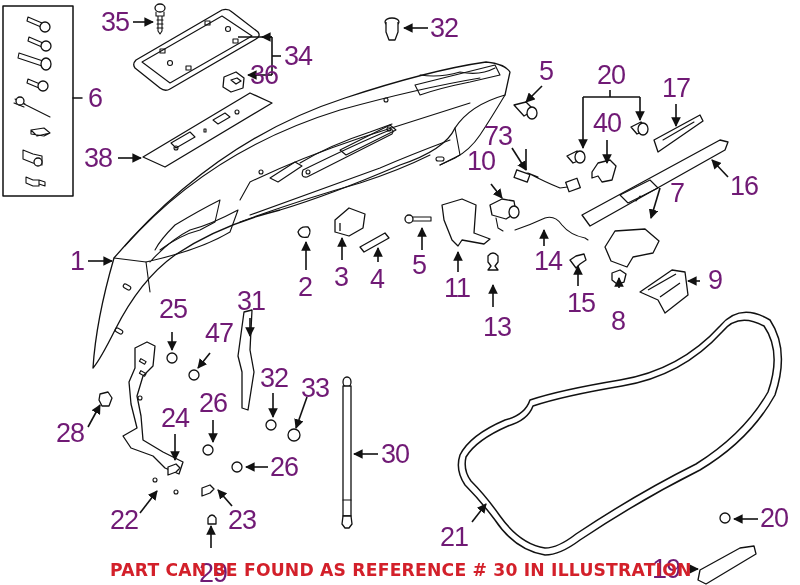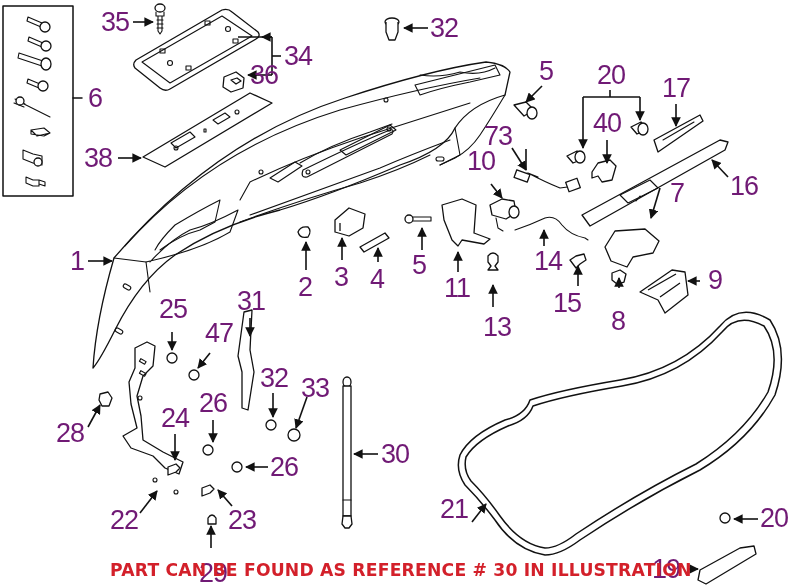--- a/index.html
+++ b/index.html
@@ -260,27 +260,27 @@
 <span class="callout" style="left:539px;top:58px">5</span>
 <span class="callout" style="left:88px;top:85px">6</span>
 <span class="callout" style="left:670px;top:180px">7</span>
 <span class="callout" style="left:611px;top:308px">8</span>
 <span class="callout" style="left:708px;top:267px">9</span>
 <span class="callout" style="left:467px;top:148px">10</span>
 <span class="callout" style="left:444px;top:275px">11</span>
 <span class="callout" style="left:412px;top:252px">5</span>
 <span class="callout" style="left:483px;top:314px">13</span>
 <span class="callout" style="left:534px;top:248px">14</span>
-<span class="callout" style="left:553px;top:290px">15</span>
+<span class="callout" style="left:567px;top:290px">15</span>
 <span class="callout" style="left:730px;top:173px">16</span>
 <span class="callout" style="left:662px;top:75px">17</span>
 <span class="callout" style="left:597px;top:62px">20</span>
 <span class="callout" style="left:652px;top:556px">19</span>
 <span class="callout" style="left:760px;top:505px">20</span>
-<span class="callout" style="left:440px;top:496px">21</span>
+<span class="callout" style="left:440px;top:524px">21</span>
 <span class="callout" style="left:110px;top:507px">22</span>
 <span class="callout" style="left:228px;top:507px">23</span>
 <span class="callout" style="left:161px;top:405px">24</span>
 <span class="callout" style="left:159px;top:296px">25</span>
 <span class="callout" style="left:199px;top:390px">26</span>
 <span class="callout" style="left:270px;top:454px">26</span>
 <span class="callout" style="left:205px;top:320px">47</span>
 <span class="callout" style="left:56px;top:420px">28</span>
 <span class="callout" style="left:199px;top:560px">29</span>
 <span class="callout" style="left:381px;top:441px">30</span>

